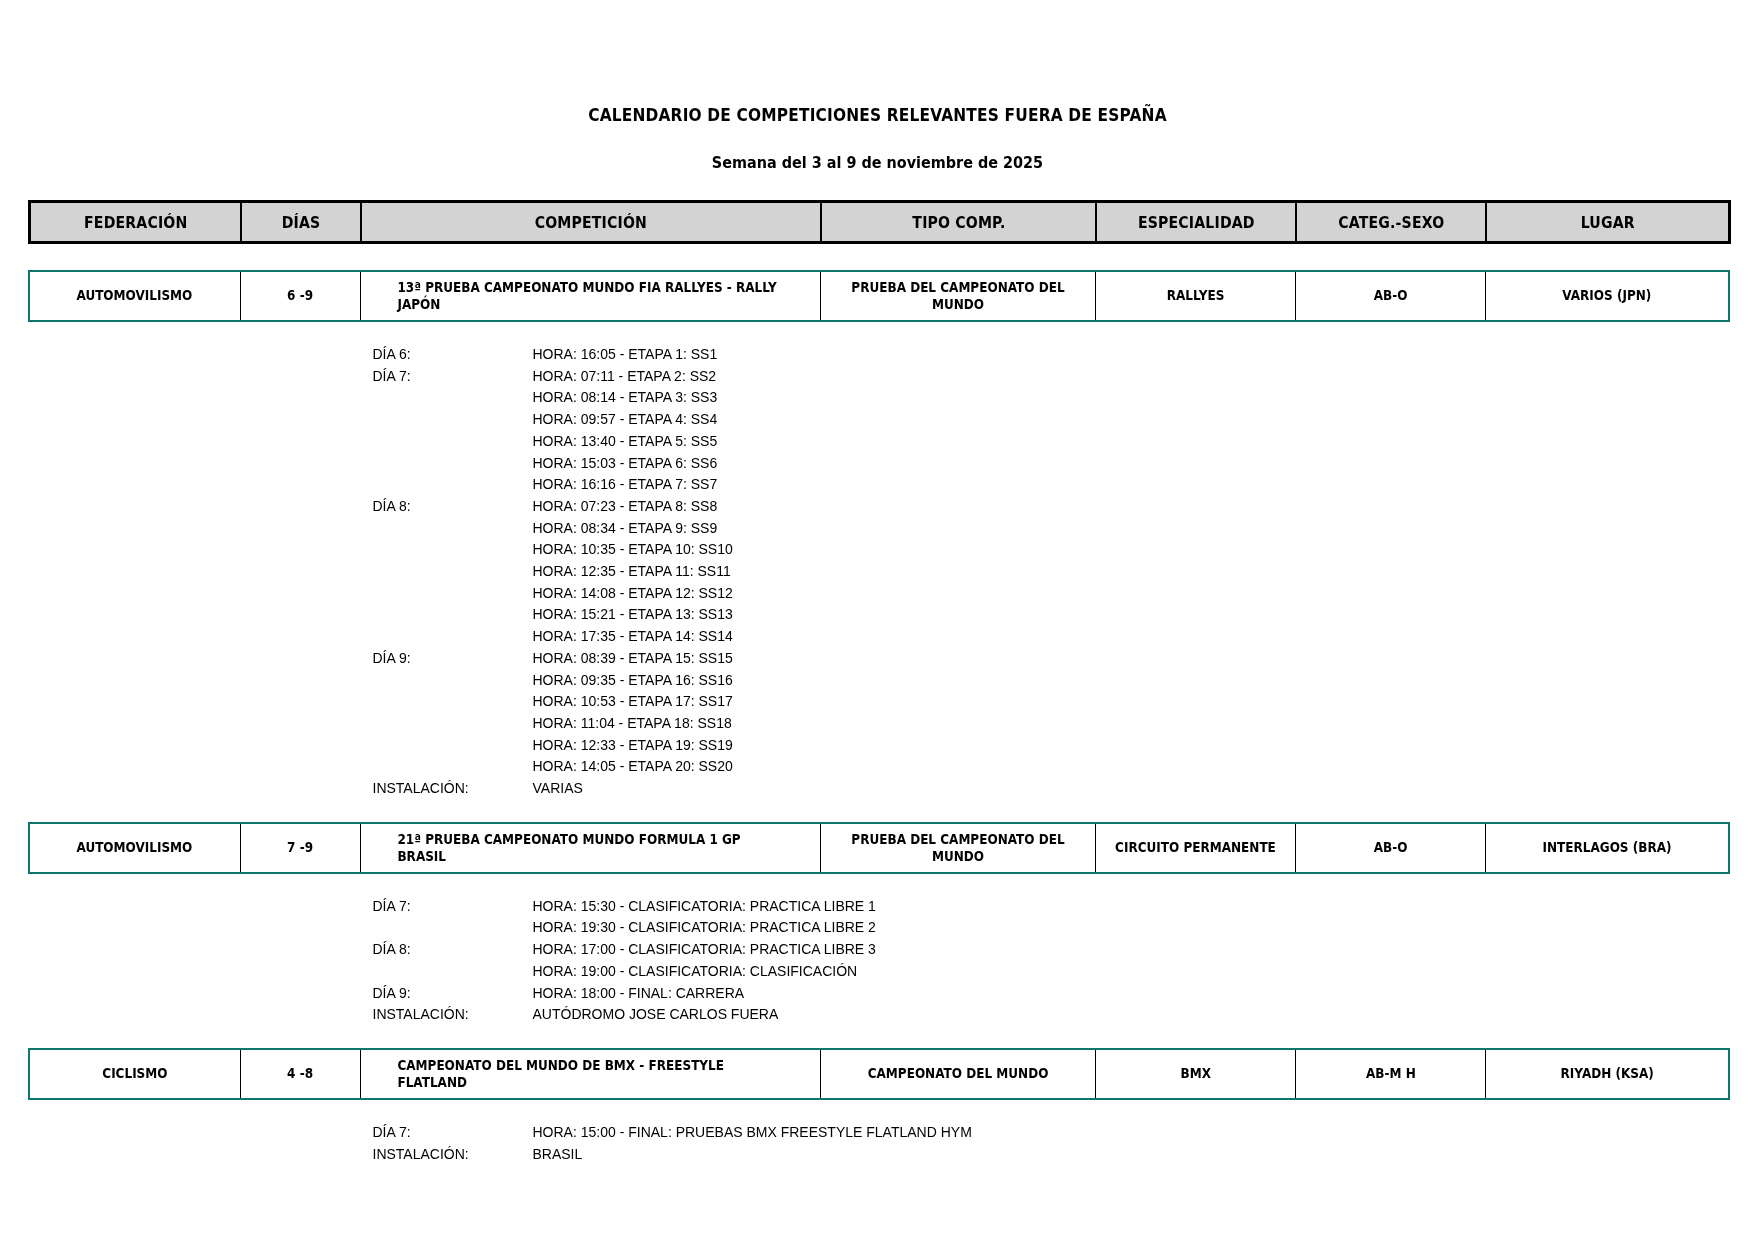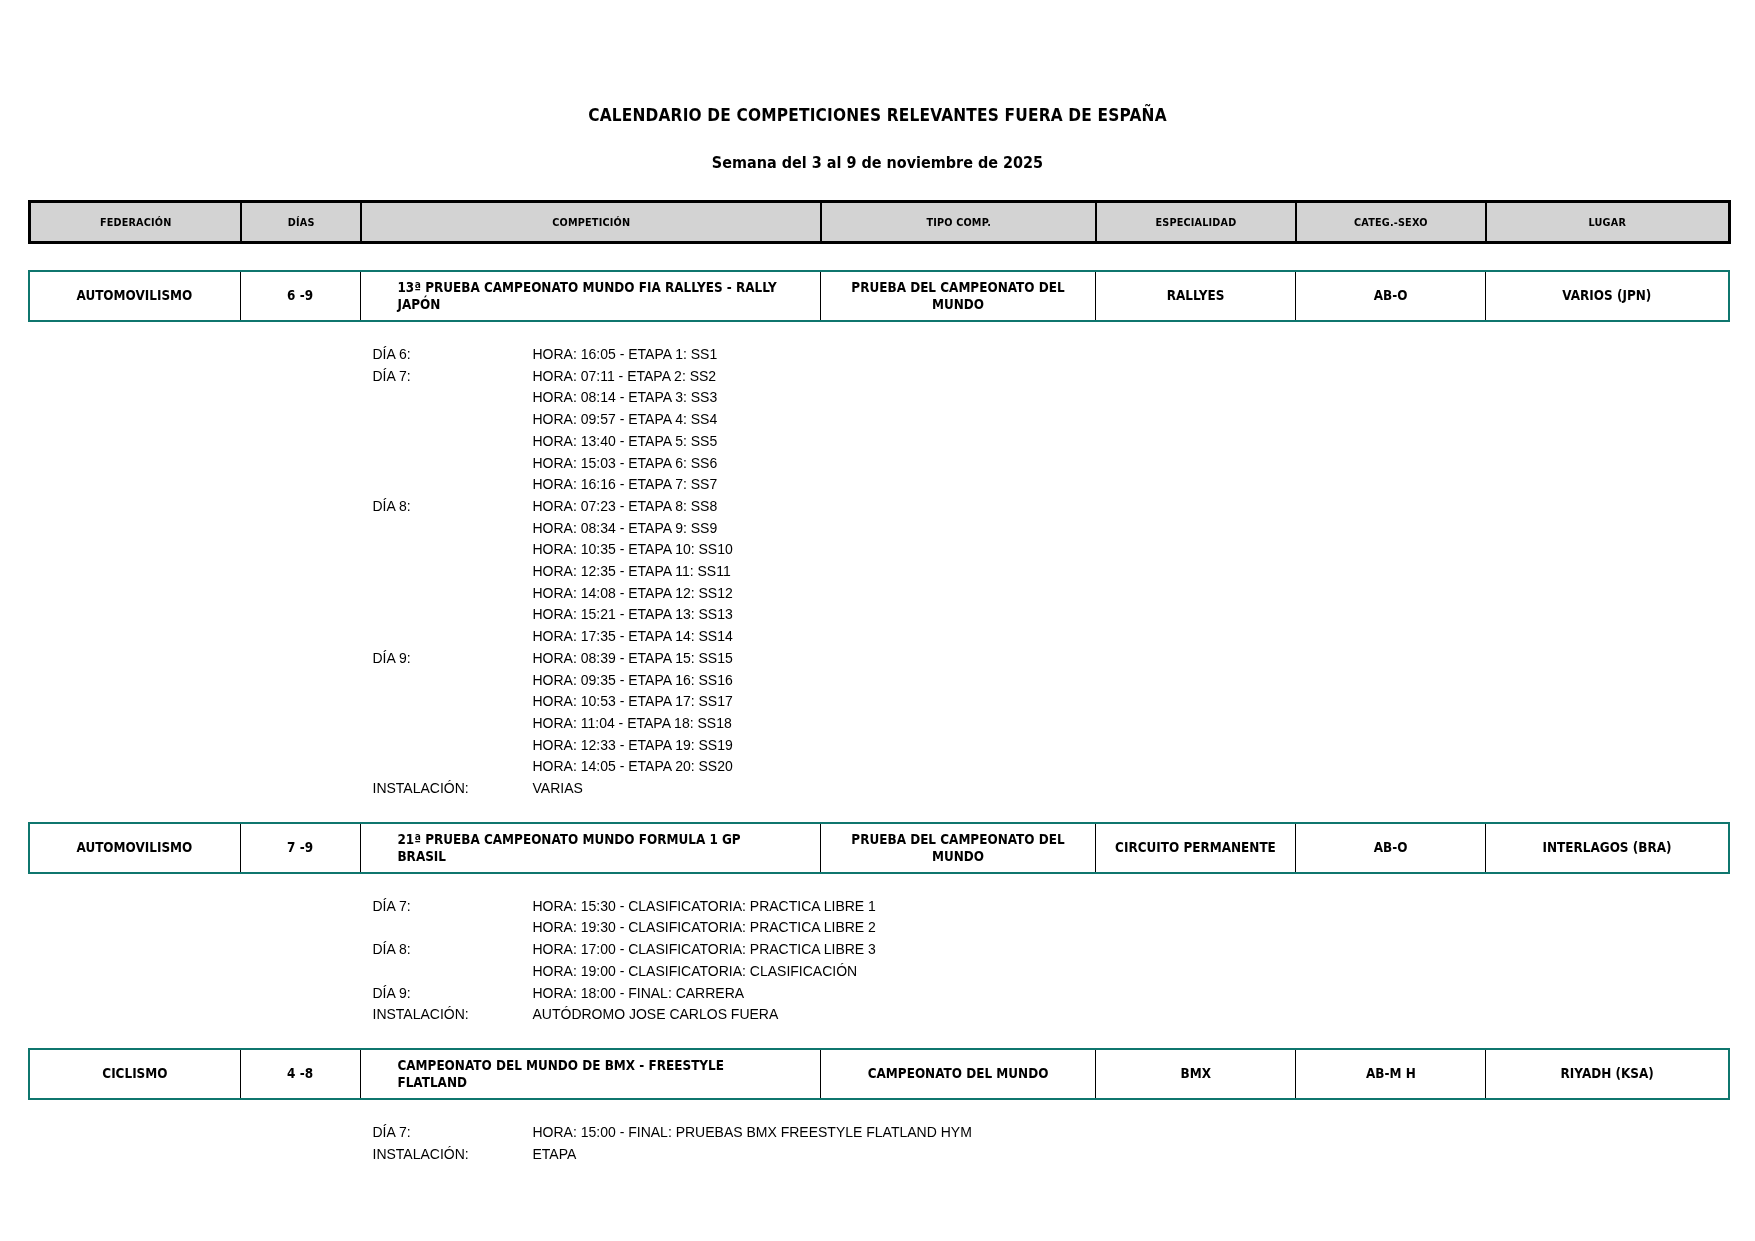--- a/index.html
+++ b/index.html
@@ -57,21 +57,21 @@
     border: 3px solid #000;
   }
   .hdr-table td {
     background: #d3d3d3;
     border-left: 2px solid #000;
     border-right: 2px solid #000;
     text-align: center;
     vertical-align: middle;
     font-family: "DejaVu Sans", sans-serif;
     font-weight: bold;
-    font-size: 11px;
+    font-size: 16px;
     height: 36px;
     letter-spacing: 0.2px;
   }
   .hdr-table td > span {
     display: inline-block;
     transform: scaleX(0.88);
   }
   .hdr-table td:first-child { border-left: none; }
   .hdr-table td:last-child { border-right: none; }
 
@@ -366,18 +366,18 @@
     </tbody>
       </table>
 
     <div class="sched">
       <div class="sched-row">
           <div class="sched-day">DÍA 7:</div>
           <div class="sched-detail">HORA: 15:00 - FINAL: PRUEBAS BMX FREESTYLE FLATLAND HYM</div>
         </div>
       <div class="sched-row">
           <div class="sched-day">INSTALACIÓN:</div>
-          <div class="sched-detail">ETAPA</div>
+          <div class="sched-detail">BRASIL</div>
         </div>
     </div>
 
   </div>
 </div>
 
 </body></html>

